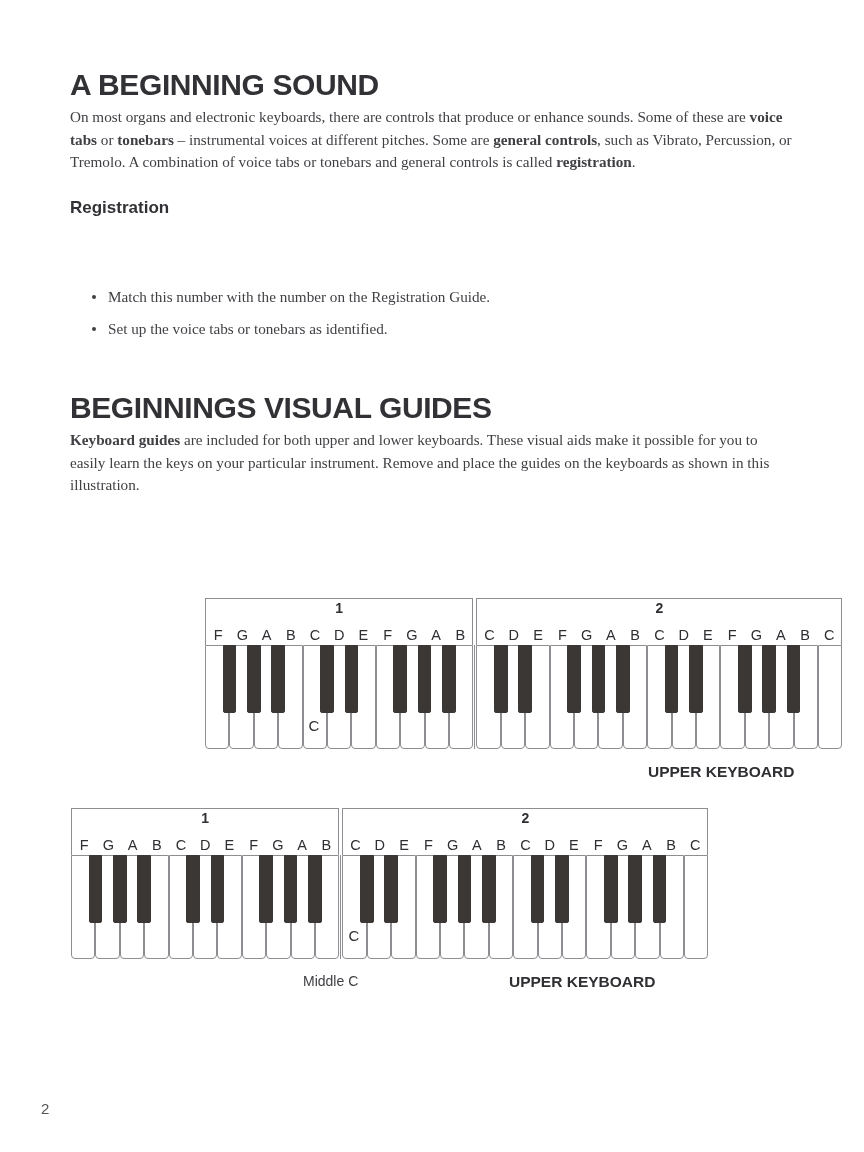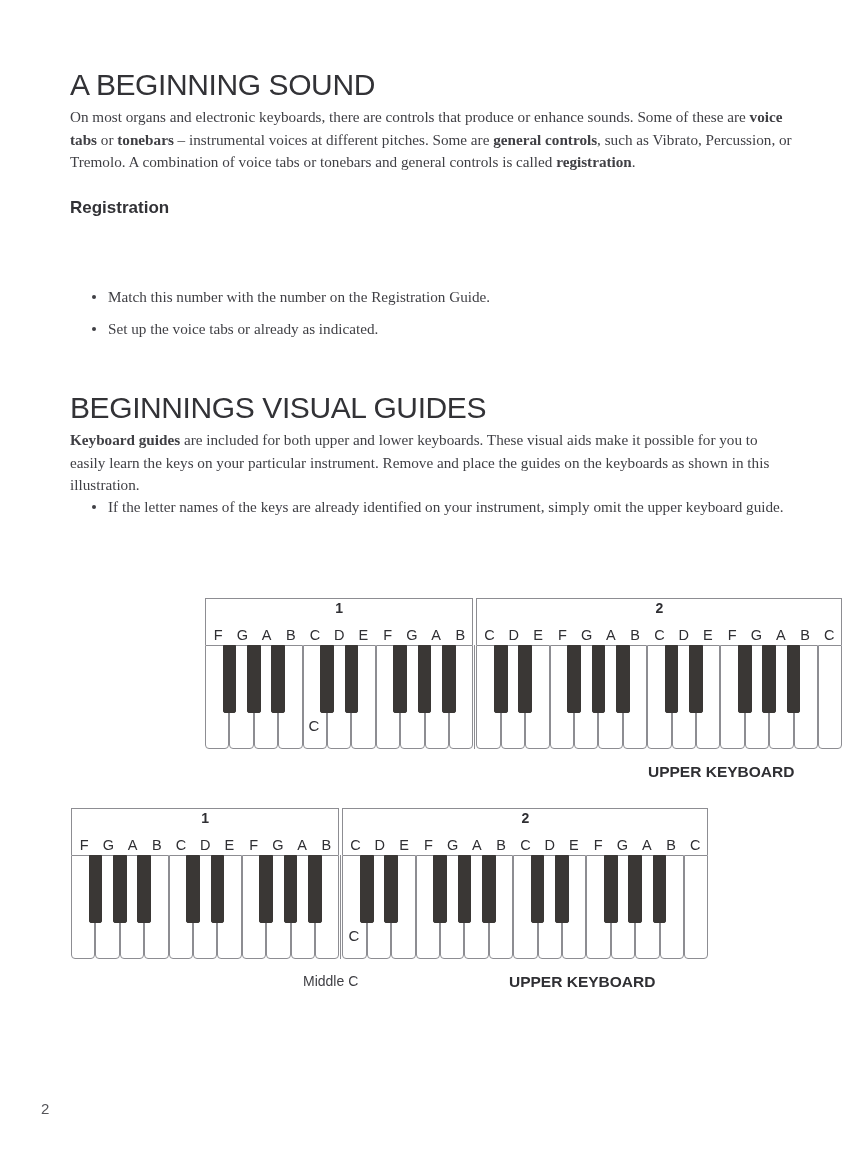--- a/index.html
+++ b/index.html
@@ -13,21 +13,21 @@
     position: relative;
     overflow: hidden;
   }
 
   .page { position: relative; width: 864px; height: 1152px; }
 
   
   .h1 {
     position: absolute;
     font-family: "Liberation Sans", sans-serif;
-    font-weight: normal;
+    font-weight: bold;
     font-size: 30px;
     letter-spacing: -0.4px;
     color: #323236;
     margin: 0;
     white-space: nowrap;
   }
   .h2 {
     position: absolute;
     font-family: "Liberation Sans", sans-serif;
     font-weight: bold;
@@ -180,29 +180,28 @@
 
   <h1 class="h1" style="left:70px; top:68px;">A BEGINNING SOUND</h1>
 
   <div class="body-text" id="sound-para" style="left:70px; top:106px; width:724px;"><span>On most organs and electronic keyboards, there are controls that produce or enhance sounds. Some of these are </span><b>voice tabs</b><span> or </span><b>tonebars</b><span> – instrumental voices at different pitches. Some are </span><b>general controls</b><span>, such as Vibrato, Percussion, or Tremolo. A combination of voice tabs or tonebars and general controls is called </span><b>registration</b><span>.</span></div>
 
   <h2 class="h2" style="left:70px; top:198px;">Registration</h2>
 
 
   <ul class="bullets" id="registration-bullets" style="left:86px; top:286px; width:710px;">
       <li>Match this number with the number on the Registration Guide.</li>
-      <li>Set up the voice tabs or already as indicated.</li>
+      <li>Set up the voice tabs or tonebars as identified.</li>
     </ul>
 
   <h1 class="h1" style="left:70px; top:391px;">BEGINNINGS VISUAL GUIDES</h1>
 
   <div class="body-text" id="guides-para" style="left:70px; top:429px; width:700px;"><b>Keyboard guides</b><span> are included for both upper and lower keyboards. These visual aids make it possible for you to easily learn the keys on your particular instrument. Remove and place the guides on the keyboards as shown in this illustration.</span></div>
 
   <ul class="bullets" id="guides-bullets" style="left:86px; top:496px; width:700px;">
-      <li>If the letter names of the keys are already identified on your instrument, simply omit the upper keyboard guide.</li>
     </ul>
 
   <div class="kbd" id="upper-keyboard" style="left:205px; top:598px;">
       <div class="kbd-brackets">
         <div class="bracket" style="width: 268.4px;">
           <div class="num">1</div>
           <div class="letters">
             <span style="width: 24.4px;">F</span>
             <span style="width: 24.4px;">G</span>
             <span style="width: 24.4px;">A</span>

